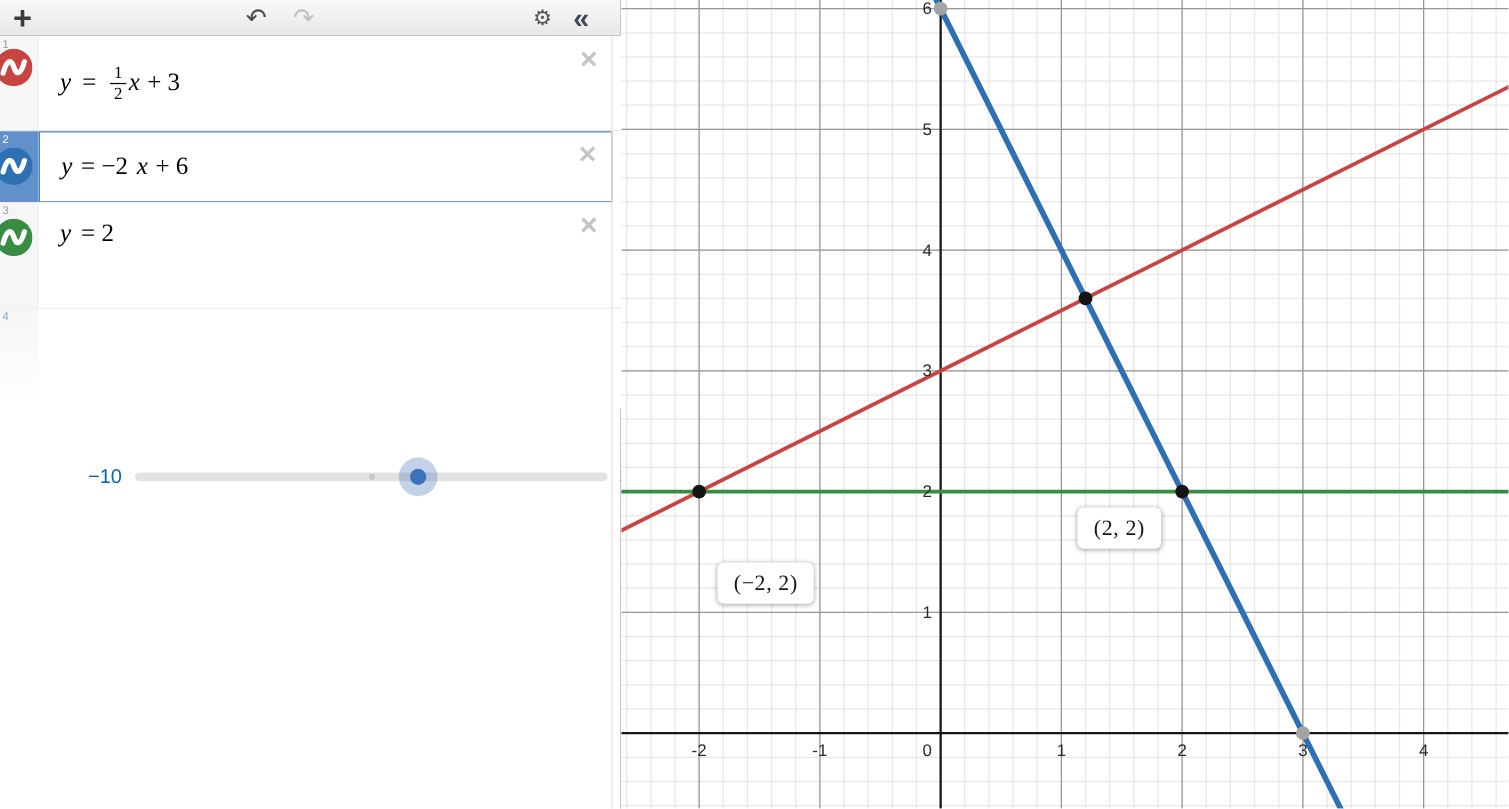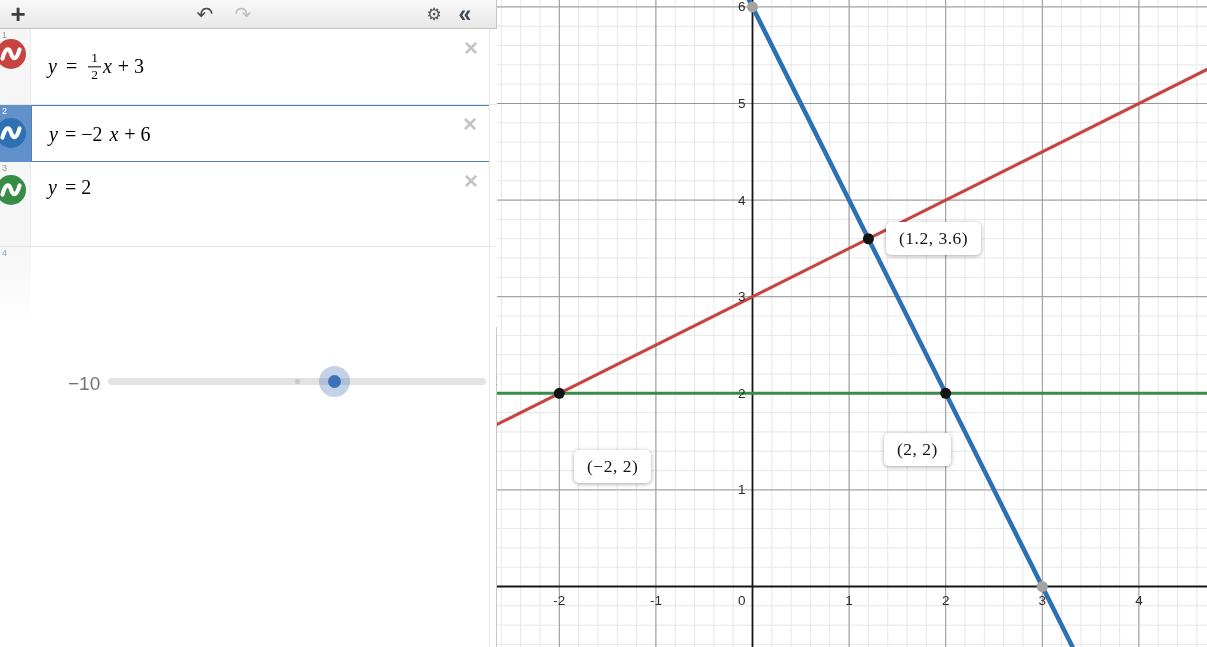--- a/index.html
+++ b/index.html
@@ -57,40 +57,40 @@
   .frac .num { border-bottom:1px solid #000; padding:0 3px 1px; }
   .frac .den { padding-top:1px; }
 
   .close-btn { position:absolute; right:8px; top:8px; width:22px; height:22px; display:flex;
                align-items:center; justify-content:center; color:#c4c4c4; font-size:24px;
                font-weight:700; cursor:pointer; line-height:1; }
   #row-2 .close-btn { top:7px; }
 
   
   .slider-min { position:absolute; left:37px; top:211px; width:32px; text-align:center;
-                font-size:19px; color:#737373; }
+                font-size:16px; color:#0369a1; }
   .slider-max { position:absolute; left:464px; top:211px; font-size:13px; color:#9a9a9a; }
   .slider-track { position:absolute; left:77px; top:216px; width:378px; height:7px;
                   background:#e3e3e3; border-radius:4px; cursor:pointer; }
   .slider-zero-dot { position:absolute; left:264px; top:217px; width:5px; height:5px;
                      border-radius:50%; background:#c9c9c9; }
   .slider-handle { position:absolute; top:204px; width:31px; height:31px; border-radius:50%;
                    background:rgba(72,118,180,0.33); cursor:grab; }
   .slider-handle .dot { position:absolute; left:9px; top:9px; width:13px; height:13px;
                         border-radius:50%; background:#3a73b9; }
 
   
   #graph { position:absolute; left:497px; top:0; width:710px; height:647px; background:#fff; overflow:hidden; }
   #gsvg  { position:absolute; left:0; top:0; }
   .point-label { position:absolute; background:#fff; border-radius:5px; padding:6px 13px;
                  box-shadow:0 1px 4px rgba(0,0,0,0.35); font-family:"Liberation Serif", serif;
                  font-size:17.5px; color:#161616; letter-spacing:0.5px; white-space:nowrap; z-index:3; }
   #label-a { left:389px; top:222px; }
   #label-b { left:77px;  top:402px;margin-top:48px; }
-  #label-c { left:387px; top:406px;margin-top:27px; }
+  #label-c { left:365px; top:406px; }
 </style>
 </head>
 <body>
 
 <div id="app">
 
   <div id="panel">
 
     <div id="toolbar">
       <div id="btn-add" class="tb-btn">+</div>
@@ -283,18 +283,17 @@
         <text x="448.7" y="604.5" text-anchor="middle" font-size="13.5px" fill="#2a2a2a" font-family="Liberation Sans, sans-serif">2</text>
         <text x="545.3" y="604.5" text-anchor="middle" font-size="13.5px" fill="#2a2a2a" font-family="Liberation Sans, sans-serif">3</text>
         <text x="641.9" y="604.5" text-anchor="middle" font-size="13.5px" fill="#2a2a2a" font-family="Liberation Sans, sans-serif">4</text>
         <text x="248.5" y="494.4" text-anchor="end" font-size="13.5px" fill="#2a2a2a" font-family="Liberation Sans, sans-serif">1</text>
         <text x="248.5" y="397.8" text-anchor="end" font-size="13.5px" fill="#2a2a2a" font-family="Liberation Sans, sans-serif">2</text>
         <text x="248.5" y="301.20000000000005" text-anchor="end" font-size="13.5px" fill="#2a2a2a" font-family="Liberation Sans, sans-serif">3</text>
         <text x="248.5" y="204.60000000000002" text-anchor="end" font-size="13.5px" fill="#2a2a2a" font-family="Liberation Sans, sans-serif">4</text>
         <text x="248.5" y="108" text-anchor="end" font-size="13.5px" fill="#2a2a2a" font-family="Liberation Sans, sans-serif">5</text>
         <text x="248.5" y="11.400000000000091" text-anchor="end" font-size="13.5px" fill="#2a2a2a" font-family="Liberation Sans, sans-serif">6</text>
       </svg>
-    <div class="point-label" id="label-a">(1.2, 3.6)</div>
     <div class="point-label" id="label-b">(−2, 2)</div>
     <div class="point-label" id="label-c">(2, 2)</div>
   </div>
 
 </div>
 
 </body></html>

